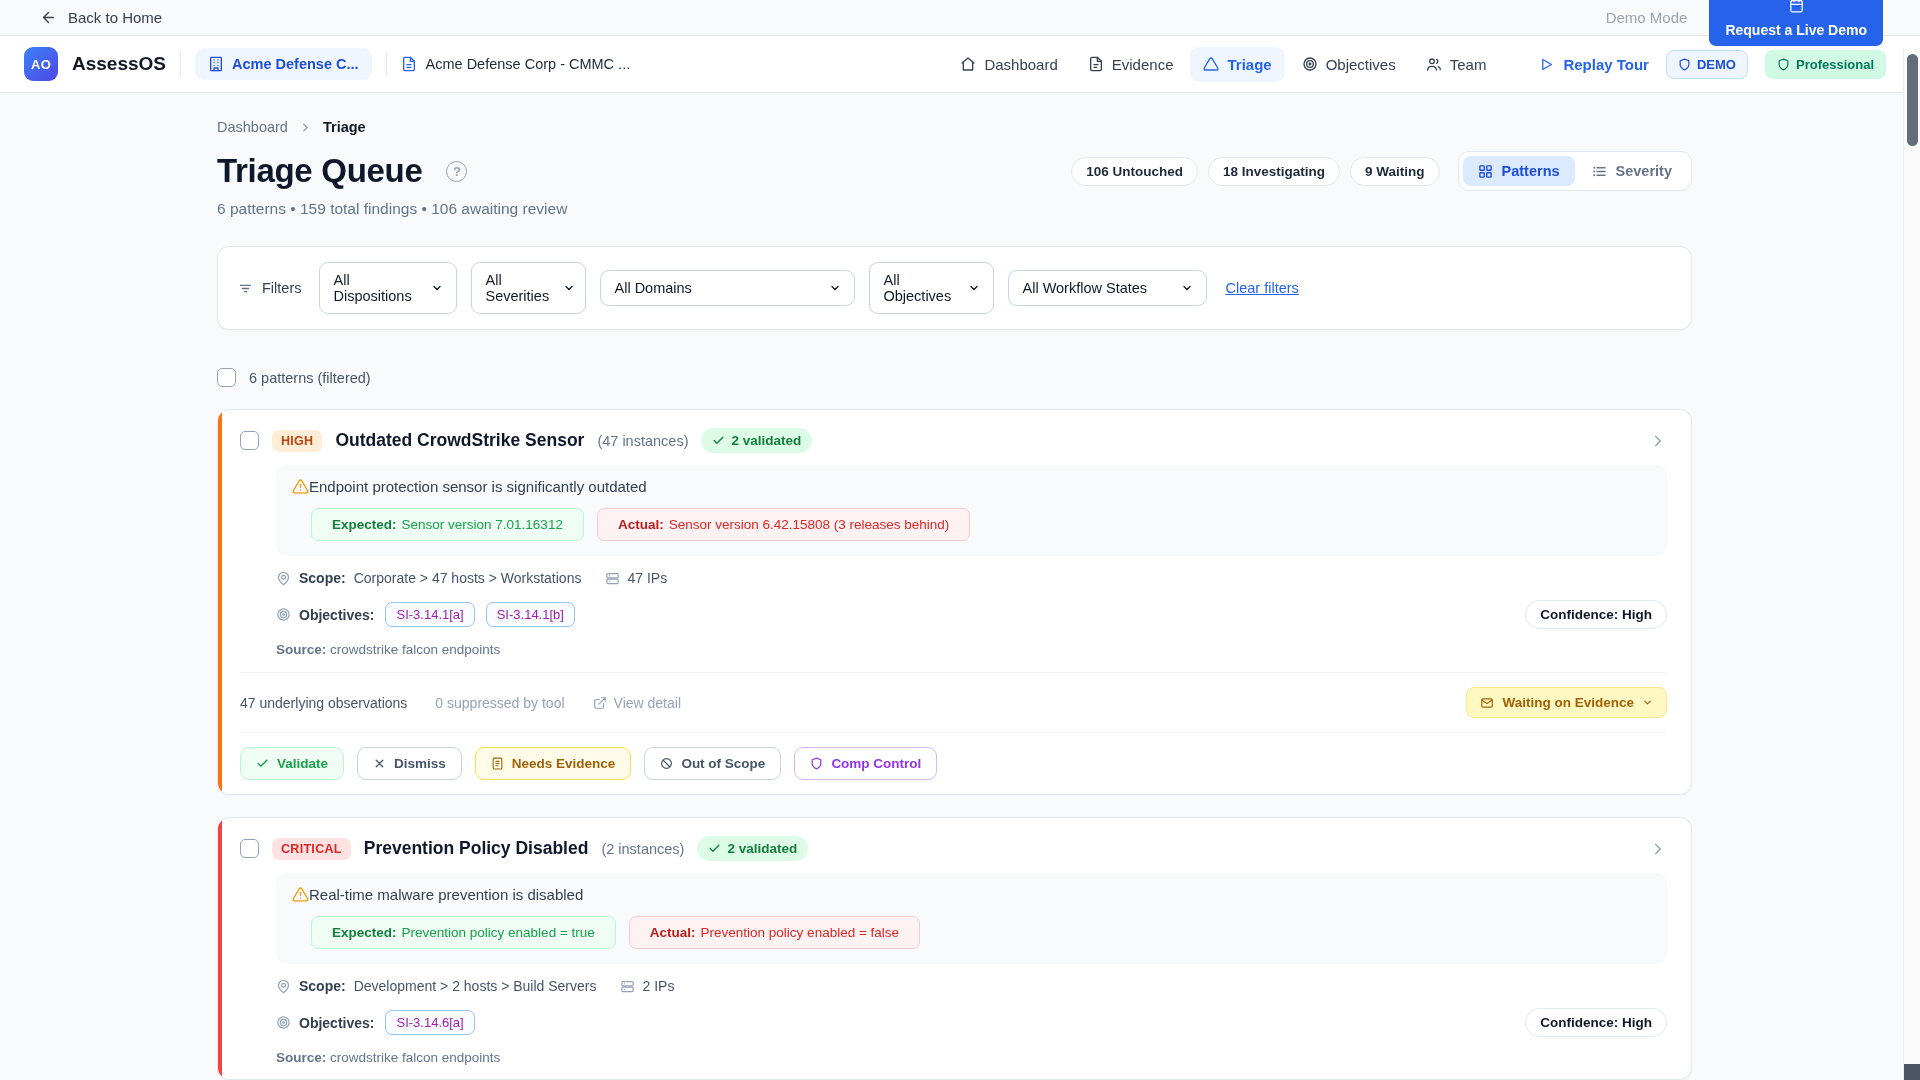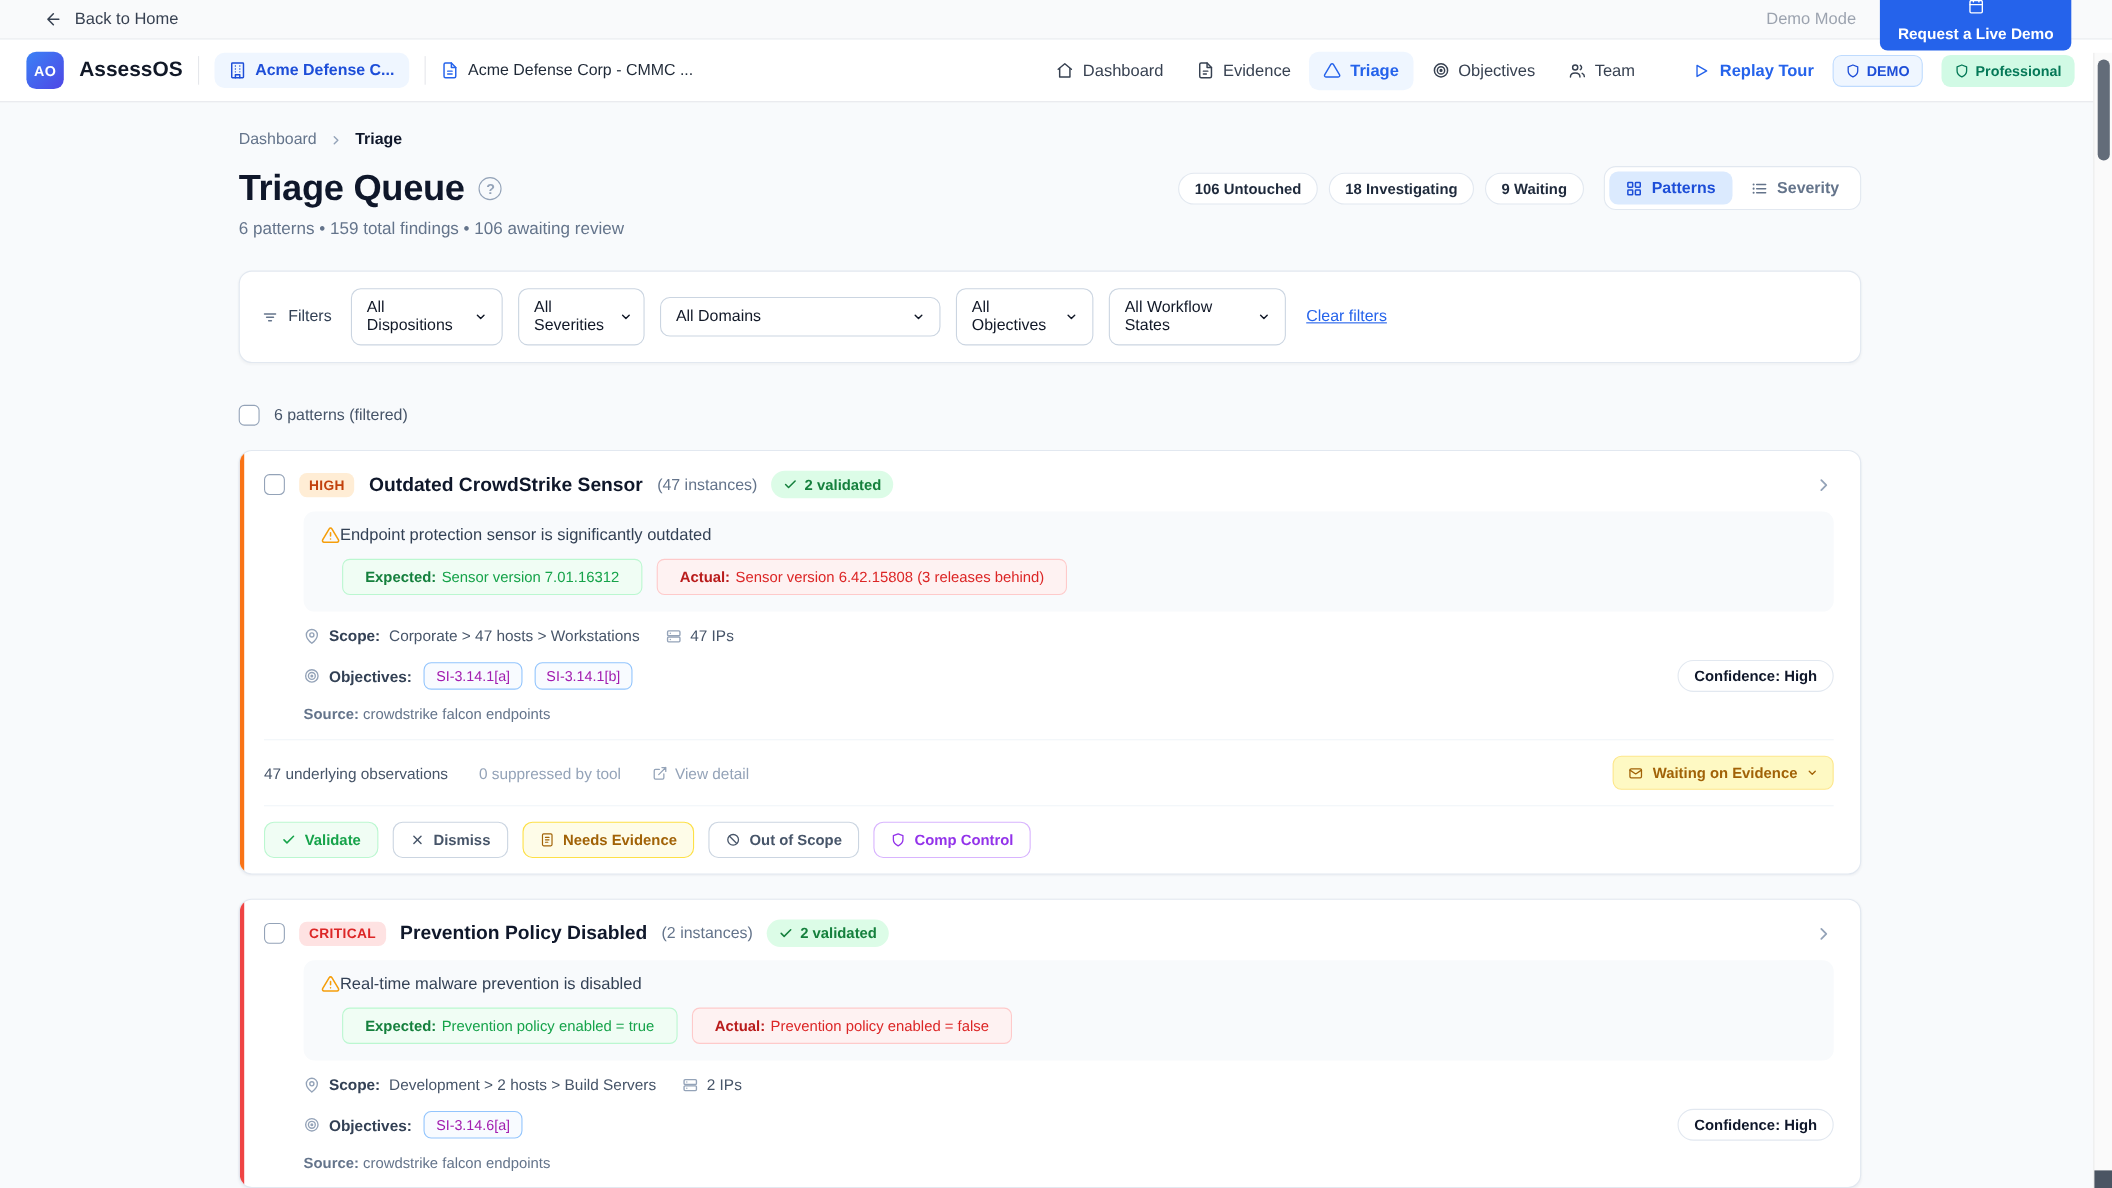--- a/index.html
+++ b/index.html
@@ -62,21 +62,21 @@
     padding: 7px 12px; font-size: 13px; font-weight: 600; display: flex; align-items: center; gap: 6px;
   }
 
   
   .main { width: 1475px; margin-left: 217px; }
   .breadcrumb { margin-top: 26px; display: flex; align-items: center; gap: 11px; font-size: 14.5px; }
   .breadcrumb .parent { color: #64748b; cursor: pointer; }
   .breadcrumb .current { color: #0f172a; font-weight: 600; }
 
   .title-row { margin-top: 16px; display: flex; align-items: center; }
-  .title-left { display: flex; align-items: center; gap: 13px; }
+  .title-left { display: flex; align-items: center; gap: 24px; }
   h1 { font-size: 33px; font-weight: 800; color: #0f172a; letter-spacing: -.3px; }
   .help-icon {
     width: 21px; height: 21px; border-radius: 50%; border: 1.5px solid #94a3b8;
     color: #94a3b8; font-size: 13px; font-weight: 600; display: flex; align-items: center; justify-content: center; cursor: pointer;
   }
   .title-right { margin-left: auto; display: flex; align-items: center; gap: 10px; }
   .status-pill {
     background: #fff; border: 1px solid #e2e8f0; border-radius: 999px;
     padding: 6px 14px; font-size: 13.5px; font-weight: 600; color: #1e293b; white-space: nowrap;
   }
@@ -101,21 +101,21 @@
   .select {
     border: 1px solid #cbd5e1; border-radius: 9px; background: #fff;
     padding: 9px 13px; font-size: 14.5px; color: #111827;
     display: flex; align-items: center; justify-content: space-between; gap: 14px; cursor: pointer;
   }
   .select .chev { color: #111827; }
   .sel-dispositions { width: 138px; }
   .sel-severities  { width: 115px; }
   .sel-domains     { width: 255px; }
   .sel-objectives  { width: 125px; }
-  .sel-workflow    { width: 161px; }
+  .sel-workflow    { width: 199px; }
   .clear-filters { color: #2563eb; font-size: 14.5px; font-weight: 500; text-decoration: underline; cursor: pointer; margin-left: 4px; }
 
   
   .select-row { margin-top: 38px; display: flex; align-items: center; gap: 13px; font-size: 14.5px; color: #475569; }
   .checkbox {
     width: 19px; height: 19px; border: 1.5px solid #94a3b8; border-radius: 5px; background: #fff; cursor: pointer; flex: 0 0 auto;
   }
 
   
   .card {

